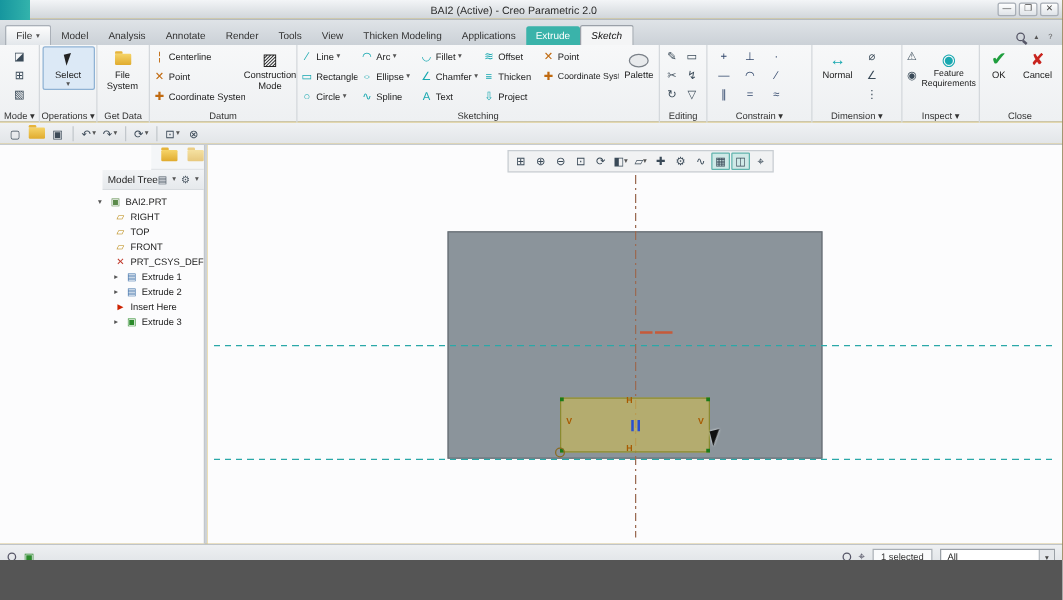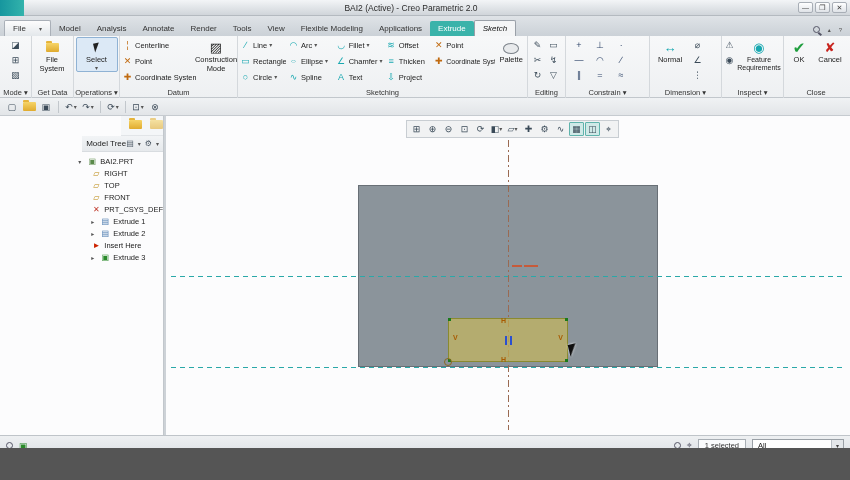--- a/index.html
+++ b/index.html
@@ -8,21 +8,21 @@
 
   
   .titlebar{position:absolute;left:0;top:0;width:850px;height:16px;background:linear-gradient(#f3f5f7,#d0d5da);border-bottom:1px solid #b4bac0;display:flex;align-items:center;}
   .tb-accent{width:24px;height:16px;background:linear-gradient(90deg,#16969e,#33b3ac);}
   .tb-title{flex:1;text-align:center;font-size:8.5px;color:#2b2b2b;}
   .tb-controls{display:flex;gap:2px;padding-right:3px;}
   .tbc{width:15px;height:11px;font-size:7px;line-height:10px;text-align:center;color:#444;background:linear-gradient(#ffffff,#dfe3e8);border:1px solid #a8aeb6;border-radius:2px;}
 
   
   .tabrow{position:absolute;left:0;top:16px;width:850px;height:20px;background:linear-gradient(#dfe3e7,#cbd1d7);display:flex;align-items:flex-end;padding-left:4px;}
-  .tab{padding:3px 8px 3px 8px;font-size:8px;color:#333;display:flex;align-items:center;gap:13px;white-space:nowrap;}
+  .tab{padding:3px 8px 3px 8px;font-size:8px;color:#333;display:flex;align-items:center;gap:3px;white-space:nowrap;}
   .tab.filetab{background:linear-gradient(#fdfdfd,#e3e7eb);border:1px solid #aab0b8;border-bottom:none;border-radius:2px 2px 0 0;}
   .tab.ctx{background:#3ab3aa;color:#fff;border-radius:2px 2px 0 0;}
   .tab.active{background:#f4f5f6;border:1px solid #9aa0a8;border-bottom:none;border-radius:2px 2px 0 0;color:#111;font-style:italic;}
   .tabrow-right{margin-left:auto;display:flex;align-items:center;gap:8px;padding:0 8px 3px 0;}
   .caret{font-size:6px;color:#555;line-height:1;}
   .mag{width:7px;height:7px;border:1.5px solid #556;border-radius:50%;position:relative;display:inline-block;}
   .mag::after{content:"";position:absolute;width:4px;height:1.5px;background:#556;right:-3px;bottom:-2px;transform:rotate(40deg);}
 
   
   .ribbon{position:absolute;left:0;top:36px;width:850px;height:62px;background:linear-gradient(#f7f8f9,#eef0f2);border-bottom:1px solid #c2c7cc;display:flex;}
@@ -125,21 +125,21 @@
     <div class="tab filetab">
         <span>File</span>
         <span class="caret">▾</span>
       </div>
     <div class="tab">Model</div>
     <div class="tab">Analysis</div>
     <div class="tab">Annotate</div>
     <div class="tab">Render</div>
     <div class="tab">Tools</div>
     <div class="tab">View</div>
-    <div class="tab">Flexible Modeling</div>
+    <div class="tab">Thicken Modeling</div>
     <div class="tab">Applications</div>
     <div class="tab ctx">Extrude</div>
     <div class="tab active">Sketch</div>
     <div class="tabrow-right">
       <span class="mag"></span>
       <span class="caret">▴</span>
       <span class="caret">?</span>
     </div>
   </div>
 
@@ -149,39 +149,39 @@
       <div class="gcontent">
           <div class="vcol" style="margin:0 auto">
         <div class="ib">◪</div>
         <div class="ib">⊞</div>
         <div class="ib">▧</div>
       </div>
         </div>
       <div class="glabel">Mode ▾</div>
     </div>
 
-    <div class="group" style="width:42px">
-      <div class="gcontent">
-        <div class="bb" style="width:40px">
-          <span class="bi"><span class="folder"></span></span>
-          <span>File System</span>
-        </div>
-      </div>
-      <div class="glabel">Get Data</div>
-    </div>
-
     <div class="group" style="width:46px">
       <div class="gcontent">
         <div class="bb hl" style="width:42px;margin:0 auto">
           <span class="bi"><span class="arrowglyph"></span></span>
           <span>Select</span>
           <span class="caret">▾</span>
         </div>
       </div>
       <div class="glabel">Operations ▾</div>
+    </div>
+
+    <div class="group" style="width:42px">
+      <div class="gcontent">
+        <div class="bb" style="width:40px">
+          <span class="bi"><span class="folder"></span></span>
+          <span>File System</span>
+        </div>
+      </div>
+      <div class="glabel">Get Data</div>
     </div>
 
     <div class="group" style="width:118px">
       <div class="gcontent">
         <div class="vcol" style="width:76px">
           <div class="sb">
               <span class="si orange">¦</span>
               <span>Centerline</span>
             </div>
           <div class="sb">

